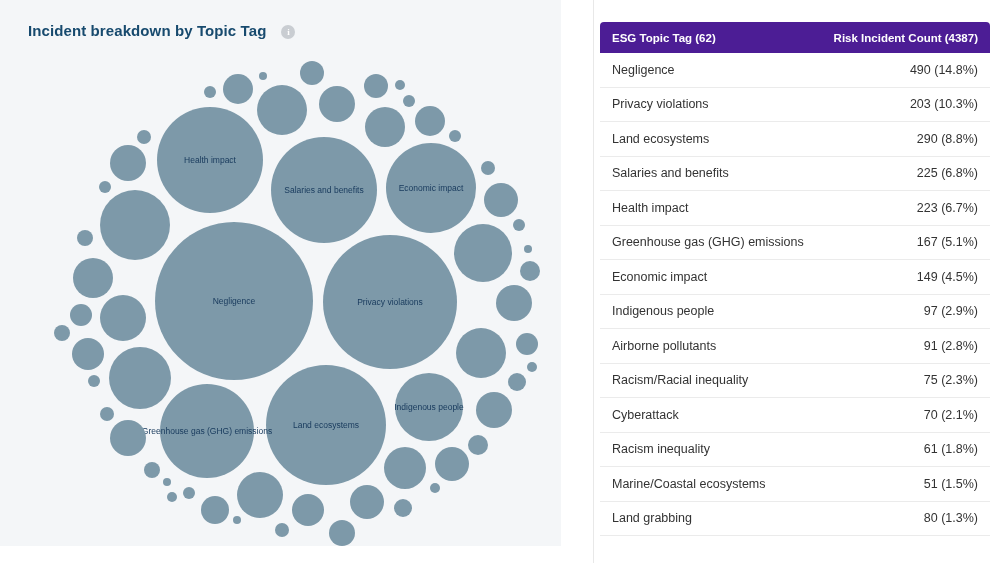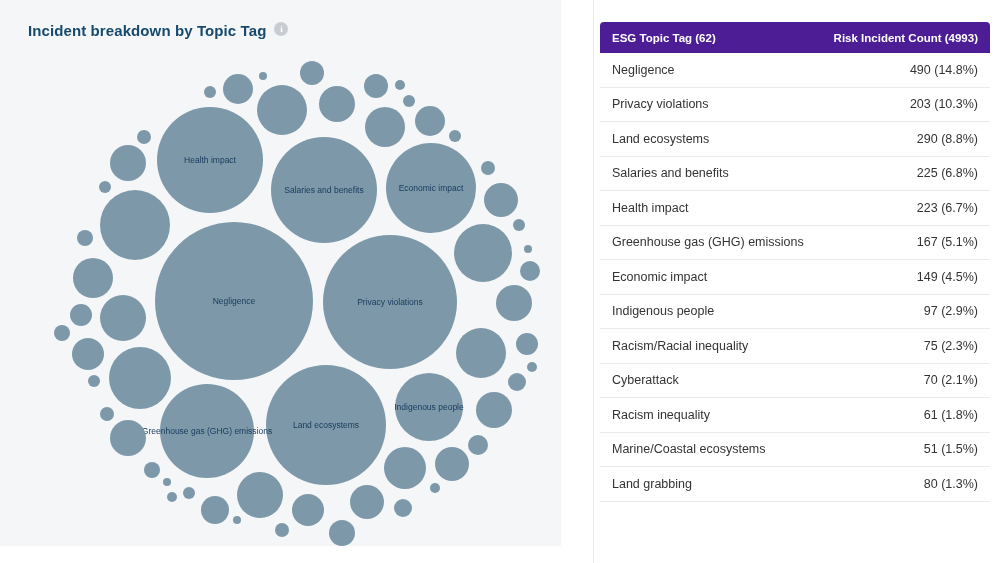--- a/index.html
+++ b/index.html
@@ -3,21 +3,21 @@
 <meta charset="utf-8">
 <style>
   * { margin:0; padding:0; box-sizing:border-box; }
   html,body { width:1000px; height:563px; background:#ffffff;
               font-family:"Liberation Sans", sans-serif; }
   #stage { position:relative; width:1000px; height:563px; overflow:hidden; background:#fff; }
 
   
   .chart-panel { position:absolute; left:0; top:0; width:561px; height:546px;
                  background:#f4f6f8; }
-  .chart-header { position:absolute; left:28px; top:22px; display:flex; align-items:flex-start; gap:8px; }
+  .chart-header { position:absolute; left:28px; top:22px; display:flex; align-items:flex-end; gap:15px; }
   .chart-title { font-size:15px; font-weight:bold; color:#174a6e; letter-spacing:.1px; }
   .info-icon { width:14px; height:14px; border-radius:50%; background:#c9cdd2; color:#ffffff;
                font-size:9px; font-weight:bold; font-family:"Liberation Serif", serif;
                display:flex; align-items:center; justify-content:center; line-height:1; }
   .bubble-svg { position:absolute; left:0; top:0; width:561px; height:546px; }
   .bubble-svg text { font-family:"Liberation Sans", sans-serif; font-size:8.5px; }
 
   
   .panel-divider { position:absolute; left:593px; top:0; width:1px; height:563px; background:#e8e8e8; }
 
@@ -114,21 +114,21 @@
       <span class="chart-title">Incident breakdown by Topic Tag</span>
       <span class="info-icon">i</span>
     </div>
   </div>
 
   <div class="panel-divider"></div>
 
   <div class="table-panel">
     <div class="table-head">
       <span>ESG Topic Tag (62)</span>
-      <span>Risk Incident Count (4993)</span>
+      <span>Risk Incident Count (4387)</span>
     </div>
     <div>
 
     <div class="table-row">
         <span class="row-tag">Negligence</span>
         <span class="row-count">490 (14.8%)</span>
       </div>
         <div class="table-row">
         <span class="row-tag">Privacy violations</span>
         <span class="row-count">203 (10.3%)</span>
@@ -151,20 +151,24 @@
       </div>
         <div class="table-row">
         <span class="row-tag">Economic impact</span>
         <span class="row-count">149 (4.5%)</span>
       </div>
         <div class="table-row">
         <span class="row-tag">Indigenous people</span>
         <span class="row-count">97 (2.9%)</span>
       </div>
         <div class="table-row">
+        <span class="row-tag">Airborne pollutants</span>
+        <span class="row-count">91 (2.8%)</span>
+      </div>
+        <div class="table-row">
         <span class="row-tag">Racism/Racial inequality</span>
         <span class="row-count">75 (2.3%)</span>
       </div>
         <div class="table-row">
         <span class="row-tag">Cyberattack</span>
         <span class="row-count">70 (2.1%)</span>
       </div>
         <div class="table-row">
         <span class="row-tag">Racism inequality</span>
         <span class="row-count">61 (1.8%)</span>

